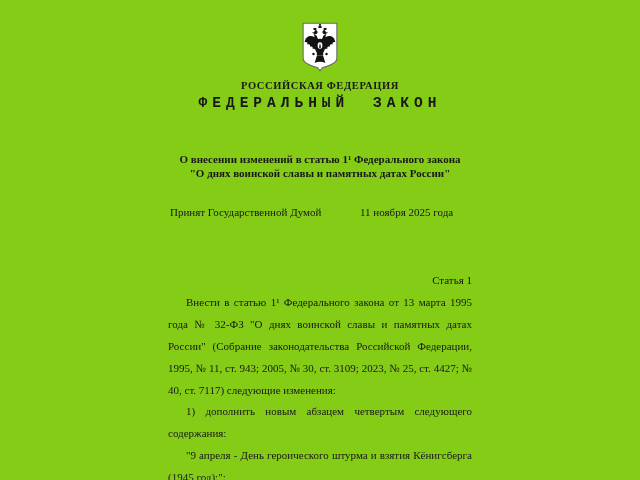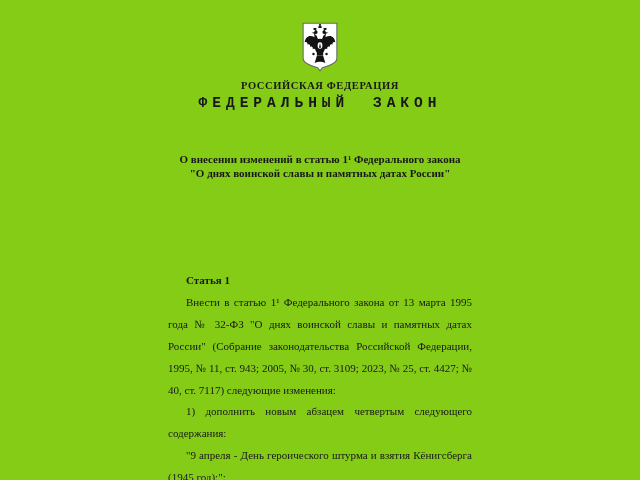--- a/index.html
+++ b/index.html
@@ -77,22 +77,22 @@
     width: 304px;
     font-size: 11px;
     line-height: 21.9px;
     text-align: justify;
   }
   .body-text p {
     margin: 0;
     text-indent: 18px;
   }
   .article-heading {
-    font-weight: bold;
-    text-align: left;
+    font-weight: normal;
+    text-align: right;
   }
 </style>
 </head>
 <body>
 
 <div class="page">
   <div class="scan">
 
     <svg class="emblem" viewBox="0 0 60 66" xmlns="http://www.w3.org/2000/svg">
       <path d="M8 2 H52 V48 Q52 55 33 60 L30 64 L27 60 Q8 55 8 48 Z" fill="#ffffff" stroke="#6a6a6a" stroke-width="1.4"></path>
@@ -118,20 +118,24 @@
     <div class="country">РОССИЙСКАЯ ФЕДЕРАЦИЯ</div>
 
     <div class="doctype">ФЕДЕРАЛЬНЫЙ ЗАКОН</div>
 
     <div class="law-title">
       <div>О внесении изменений в статью 1¹ Федерального закона</div>
       <div>"О днях воинской славы и памятных датах России"</div>
     </div>
 
     <div class="adoption">
+      <div class="adoption-row">
+        <span class="adoption-label">Принят Государственной Думой</span>
+        <span class="adoption-date">11 ноября 2025 года</span>
+      </div>
     </div>
 
     <div class="body-text">
       <p class="article-heading">Статья 1</p>
       <p>Внести в статью 1¹ Федерального закона от 13 марта 1995 года № 32-ФЗ "О днях воинской славы и памятных датах России" (Собрание законодательства Российской Федерации, 1995, № 11, ст. 943; 2005, № 30, ст. 3109; 2023, № 25, ст. 4427; № 40, ст. 7117) следующие изменения:</p>
       <p>1) дополнить новым абзацем четвертым следующего содержания:</p>
       <p>"9 апреля - День героического штурма и взятия Кёнигсберга (1945 год);";</p>
 
     </div>
 

